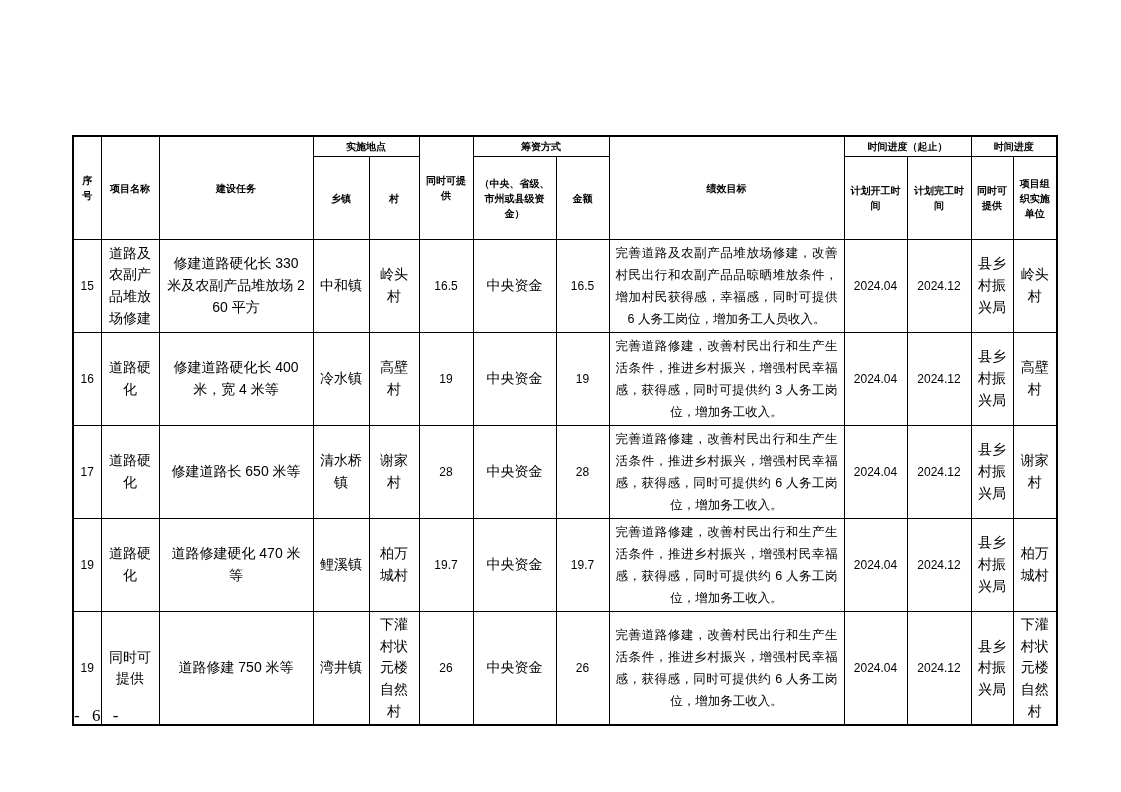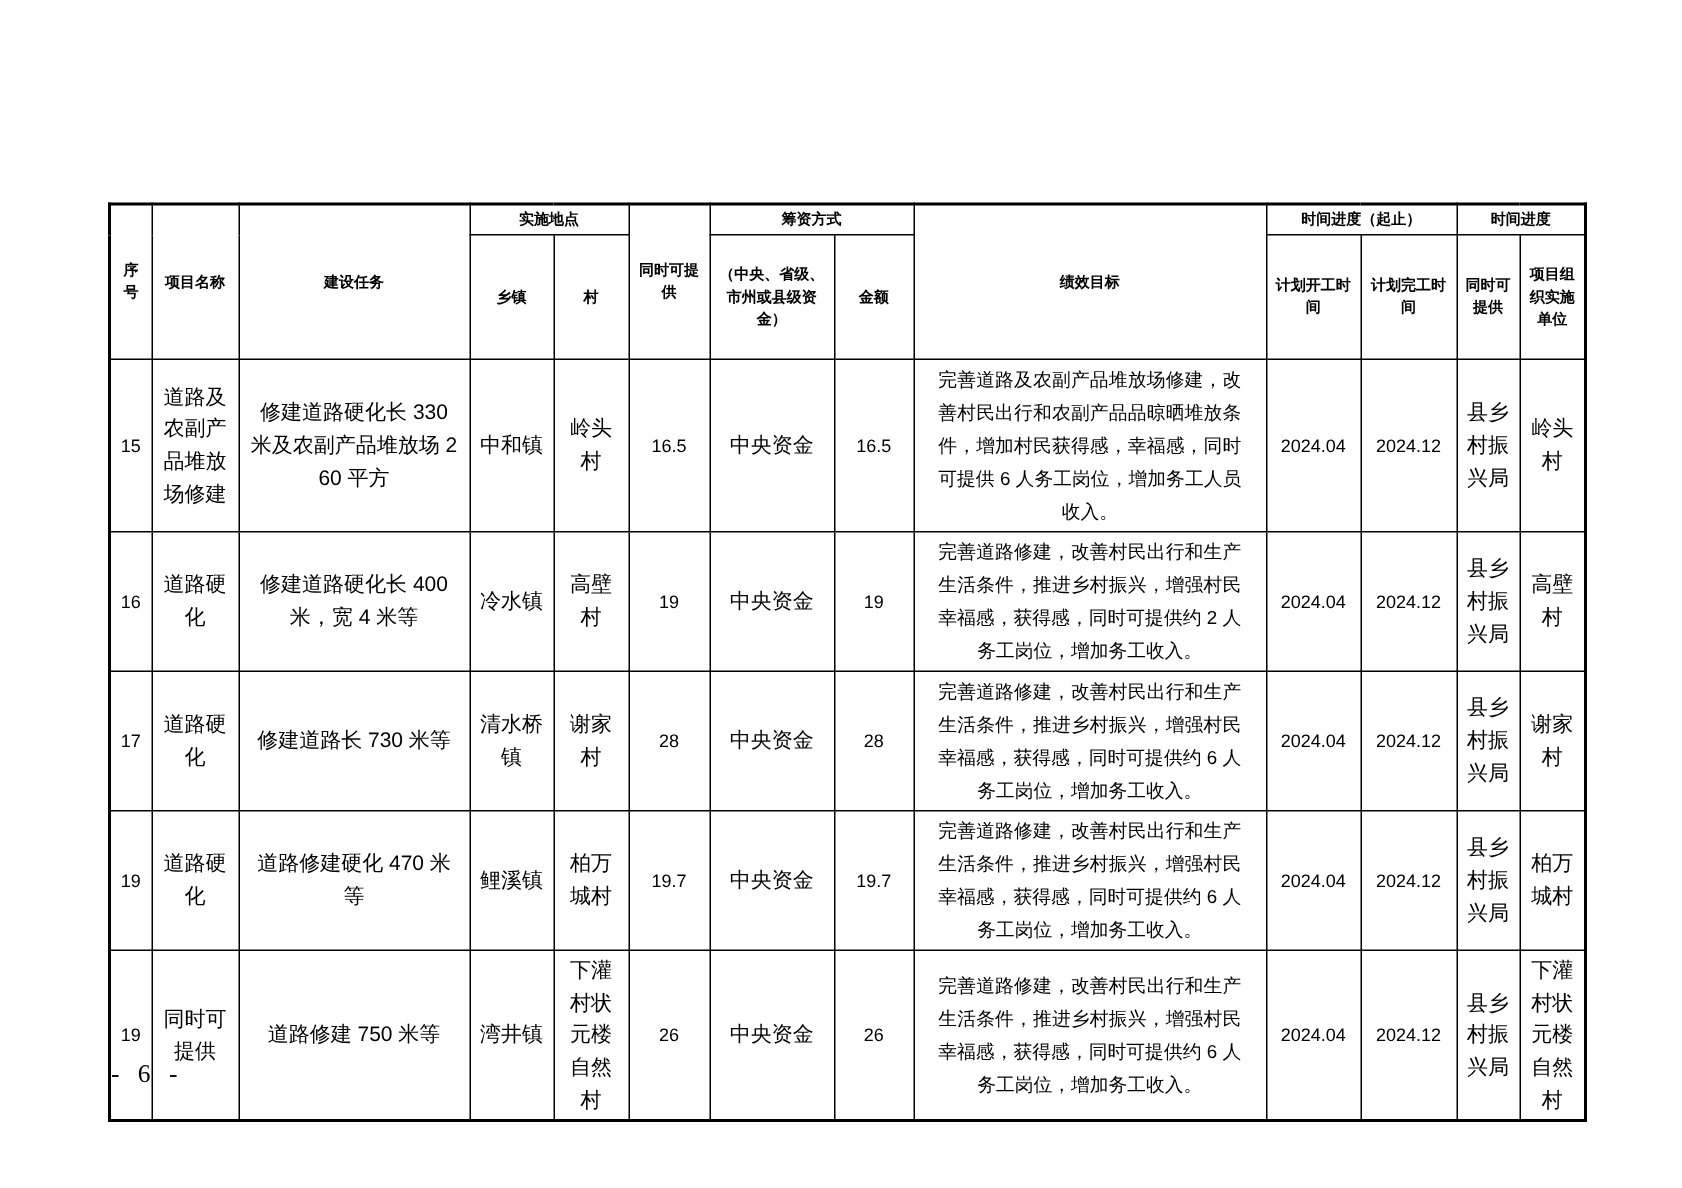--- a/index.html
+++ b/index.html
@@ -36,21 +36,21 @@
   .project-table thead th {
     font-weight: bold;
     font-size: 10px;
     line-height: 1.5;
   }
   .project-table td.goal {
     font-size: 12.5px;
     line-height: 22px;
     text-align: justify;
     text-align-last: center;
-    padding: 2px 16px;
+    padding: 2px 6px;
   }
   .project-table td.num { font-size: 12px; }
   tr.hrow1 { height: 20px; }
   tr.hrow2 { height: 83px; }
   tr.r15 { height: 92px; }
   tr.r16 { height: 82px; }
   tr.r17 { height: 83px; }
   tr.r18 { height: 83px; }
   tr.r19 { height: 109px; }
   .page-number {
@@ -125,30 +125,30 @@
       </tr>
       <tr class="r16">
         <td class="num">16</td>
         <td>道路硬化</td>
         <td>修建道路硬化长 400 米，宽 4 米等</td>
         <td>冷水镇</td>
         <td>高壁村</td>
         <td class="num">19</td>
         <td>中央资金</td>
         <td class="num">19</td>
-        <td class="goal">完善道路修建，改善村民出行和生产生活条件，推进乡村振兴，增强村民幸福感，获得感，同时可提供约 2 人务工岗位，增加务工收入。</td>
+        <td class="goal">完善道路修建，改善村民出行和生产生活条件，推进乡村振兴，增强村民幸福感，获得感，同时可提供约 3 人务工岗位，增加务工收入。</td>
         <td class="num">2024.04</td>
         <td class="num">2024.12</td>
         <td>县乡村振兴局</td>
         <td>高壁村</td>
       </tr>
       <tr class="r17">
         <td class="num">17</td>
         <td>道路硬化</td>
-        <td>修建道路长 730 米等</td>
+        <td>修建道路长 650 米等</td>
         <td>清水桥镇</td>
         <td>谢家村</td>
         <td class="num">28</td>
         <td>中央资金</td>
         <td class="num">28</td>
         <td class="goal">完善道路修建，改善村民出行和生产生活条件，推进乡村振兴，增强村民幸福感，获得感，同时可提供约 6 人务工岗位，增加务工收入。</td>
         <td class="num">2024.04</td>
         <td class="num">2024.12</td>
         <td>县乡村振兴局</td>
         <td>谢家村</td>

